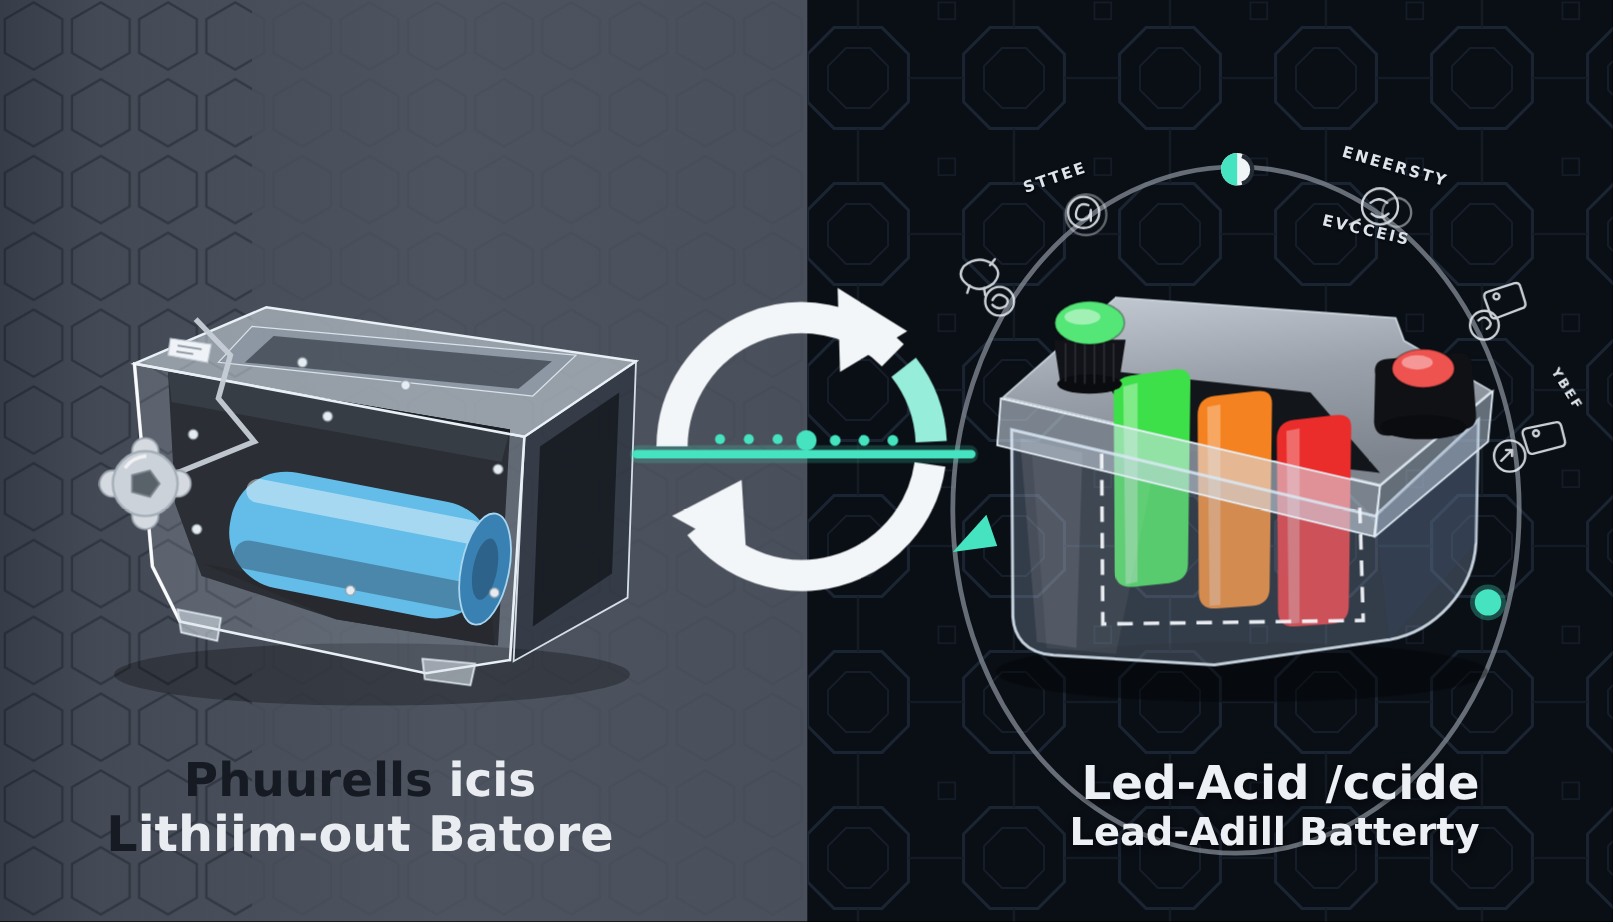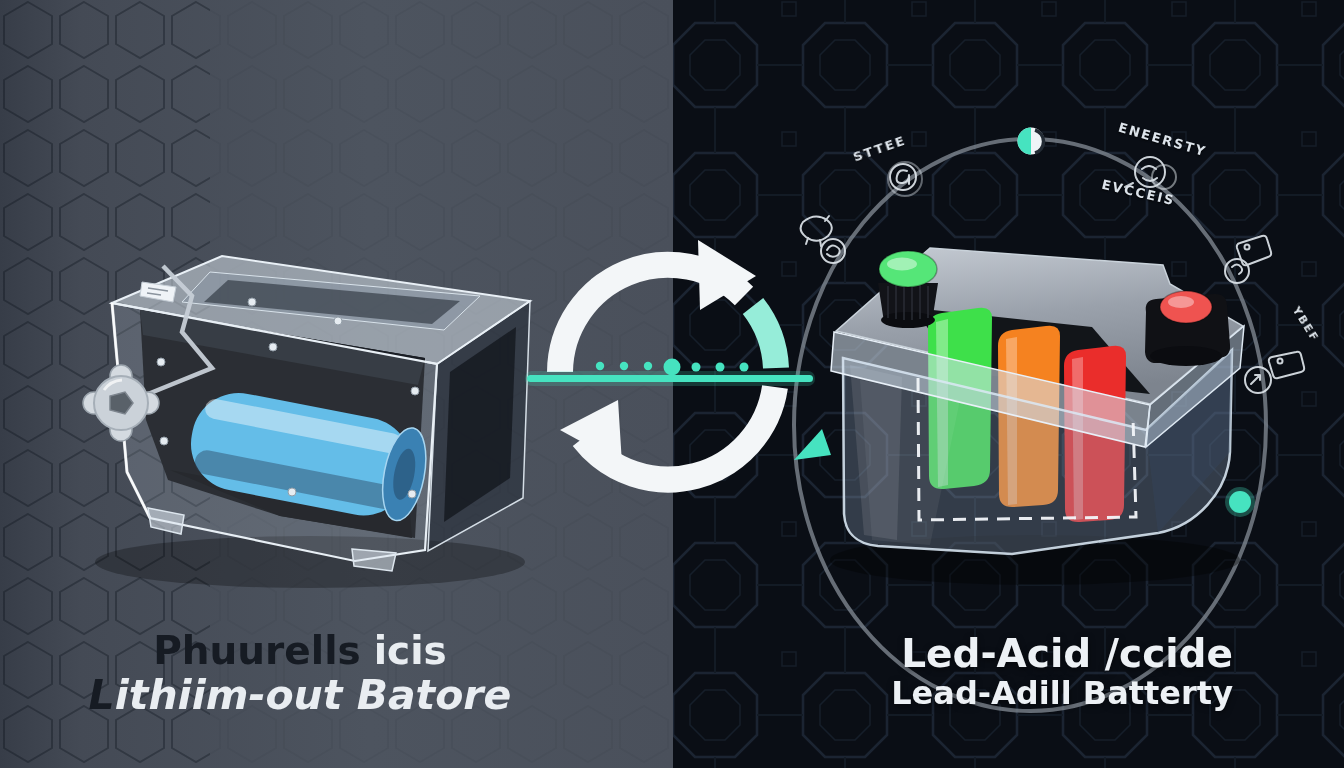--- a/index.html
+++ b/index.html
@@ -5,21 +5,21 @@
   html,body{margin:0;padding:0;background:#000;}
   #stage{
     position:relative;width:1344px;height:768px;overflow:hidden;
     font-family:"DejaVu Sans","Liberation Sans",sans-serif;
   }
   #stage svg{position:absolute;left:0;top:0;}
   .caption{position:absolute;text-align:center;line-height:1.12;font-weight:700;}
   .caption .row{white-space:nowrap;}
   #left-caption{left:10px;top:629px;width:580px;}
   #left-caption .row1{font-size:39px;}
-  #left-caption .row2{font-size:41px;font-style:italic;}
+  #left-caption .row2{font-size:41px;}
   #left-caption .dark{color:#161b23;}
   #left-caption .light{color:#e9edf1;}
   #left-caption .gap{margin-left:13px;}
   #right-caption{left:783px;top:632px;width:450px;color:#edf1f5;
     text-shadow:0 2px 6px rgba(0,0,0,.5);text-align:right;}
   #right-caption .row1{font-size:39px;}
   #right-caption .row2{font-size:32px;}
   .orbit-label{position:absolute;color:#dde4eb;font-size:13px;font-weight:700;
     letter-spacing:2px;text-shadow:0 1px 2px rgba(0,0,0,.8);}
   #label-style{left:852px;top:141px;transform:rotate(-19deg);}

